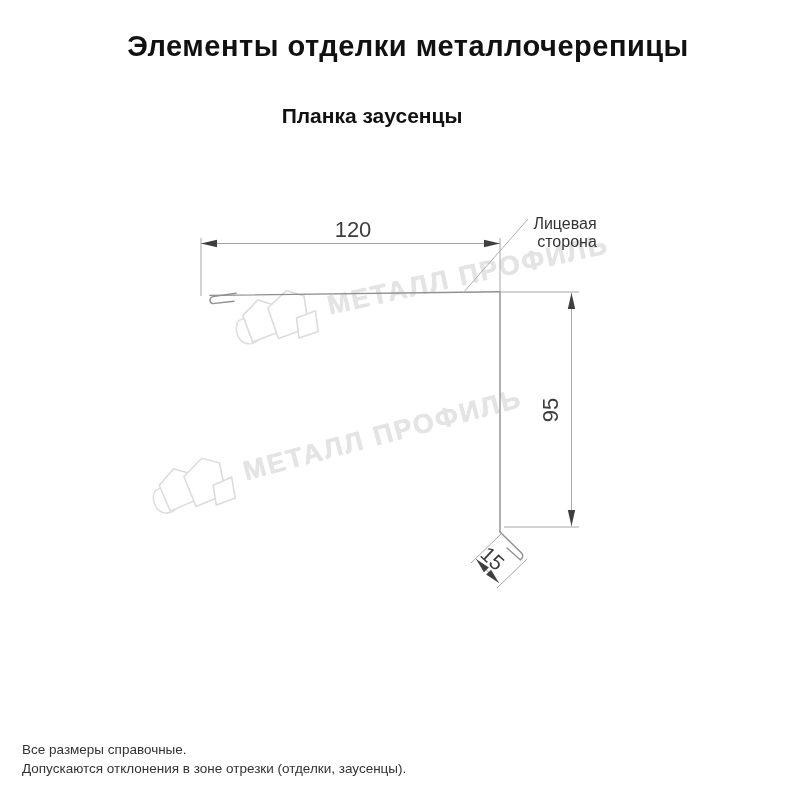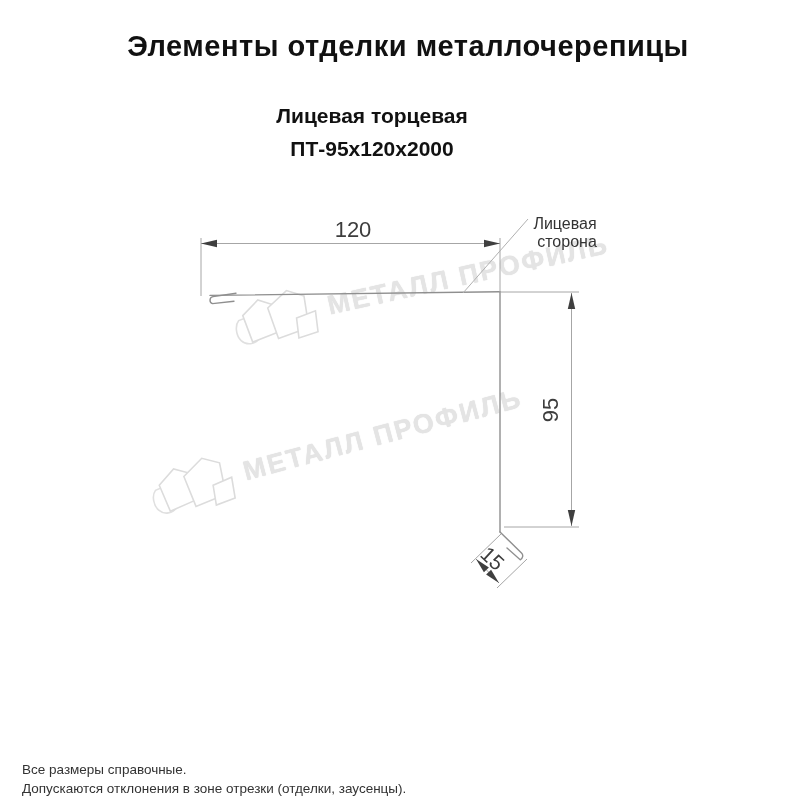--- a/index.html
+++ b/index.html
@@ -26,21 +26,21 @@
   svg.drawing { position:absolute; left:0; top:0; z-index:2; }
   .dim-text { font-size:22px; fill:#3d3d3d; }
   .dim-text-small { font-size:21px; fill:#3d3d3d; }
   .label-text { font-size:16px; fill:#333; }
   .thin { stroke:#a6a6a6; stroke-width:1; fill:none; }
   .profile { stroke:#8f8f8f; stroke-width:1.4; fill:none; stroke-linecap:round; }
   .leader { stroke:#b0b0b0; stroke-width:1; fill:none; }
   .arrow { fill:#3f3f3f; stroke:none; }
 
   
-  .footer { position:absolute; left:22px; top:760px; z-index:3; }
+  .footer { position:absolute; left:22px; top:740px; z-index:3; }
   .footer div { font-size:13.5px; color:#333; line-height:19px; }
 </style>
 </head>
 <body>
 
 <div class="page">
 
   <div class="watermark wm-upper">
     <svg class="wm-logo" width="88" height="58" viewBox="0 0 88 58">
       <path d="M7,24 C2,28 1,38 5,44 C9,50 18,51 23,46 L21,22 Z" fill="none" stroke="#e0e0e0" stroke-width="1.6"></path>
@@ -91,22 +91,21 @@
 
     <line class="leader" x1="528" y1="219" x2="463" y2="293"></line>
     <text class="label-text" x="565" y="229" text-anchor="middle">Лицевая</text>
     <text class="label-text" x="567" y="247" text-anchor="middle">сторона</text>
   </svg>
 
   <div class="title-wrap">
     <div class="page-title">Элементы отделки металлочерепицы</div>
   </div>
   <div class="subtitle-wrap">
-    <div class="product-name">Лицевая торцевая</div>
-    <div class="product-model">ПТ-95х120х2000</div>
+    <div class="product-name">Планка заусенцы</div>
   </div>
 
   <div class="footer">
     <div>Все размеры справочные.</div>
     <div>Допускаются отклонения в зоне отрезки (отделки, заусенцы).</div>
   </div>
 
 </div>
 
 </body></html>

